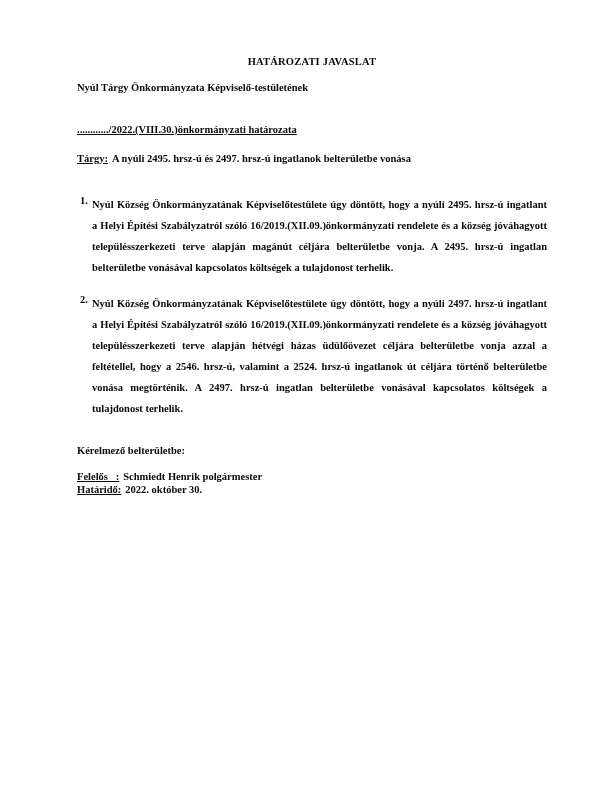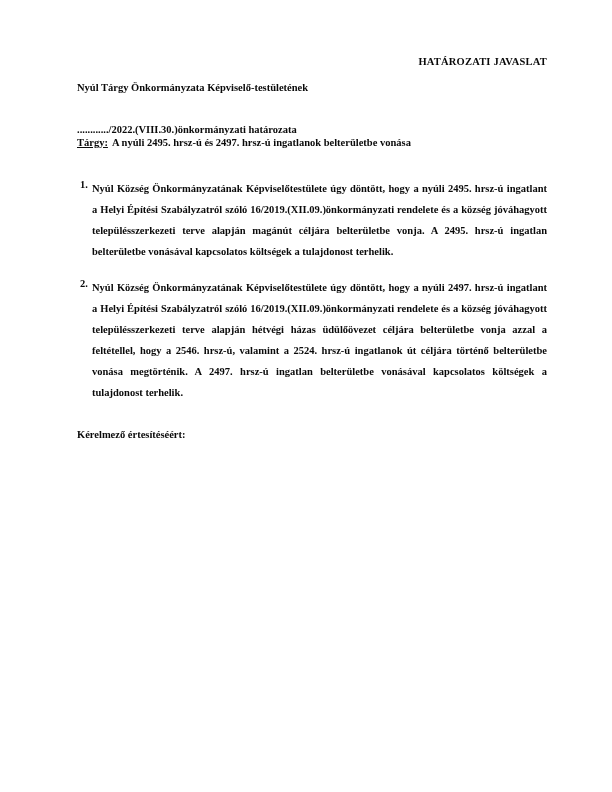--- a/index.html
+++ b/index.html
@@ -19,30 +19,32 @@
     -webkit-font-smoothing: antialiased;
   }
   .page {
     box-sizing: border-box;
     width: 612px;
     height: 792px;
     padding: 55px 65px 0 77px;
     background: #ffffff;
   }
   .doc-title {
-    text-align: right;
+    text-align: center;
     letter-spacing: 0.2px;
   }
   .addressee {
     margin-top: 13px;
   }
   .resolution-number {
     margin-top: 29px;
+    text-decoration: underline;
   }
   .subject {
+    margin-top: 16px;
   }
   .u {
     text-decoration: underline;
   }
   .gap {
     padding-left: 4px;
   }
   #items {
     margin-top: 29px;
   }
@@ -94,17 +96,23 @@
       <div class="para">
         <span class="para-number">1.</span>
         <div class="para-text">Nyúl Község Önkormányzatának Képviselőtestülete úgy döntött, hogy a nyúli 2495. hrsz-ú ingatlant a Helyi Építési Szabályzatról szóló 16/2019.(XII.09.)önkormányzati rendelete és a község jóváhagyott településszerkezeti terve alapján magánút céljára belterületbe vonja. A 2495. hrsz-ú ingatlan belterületbe vonásával kapcsolatos költségek a tulajdonost terhelik.</div>
       </div>
       <div class="para">
         <span class="para-number">2.</span>
         <div class="para-text">Nyúl Község Önkormányzatának Képviselőtestülete úgy döntött, hogy a nyúli 2497. hrsz-ú ingatlant a Helyi Építési Szabályzatról szóló 16/2019.(XII.09.)önkormányzati rendelete és a község jóváhagyott településszerkezeti terve alapján hétvégi házas üdülőövezet céljára belterületbe vonja azzal a feltétellel, hogy a 2546. hrsz-ú, valamint a 2524. hrsz-ú ingatlanok út céljára történő belterületbe vonása megtörténik. A 2497. hrsz-ú ingatlan belterületbe vonásával kapcsolatos költségek a tulajdonost terhelik.</div>
       </div>
     </div>
 
-  <div class="notify">Kérelmező értesítéséért:</div>
+  <div class="notify">Kérelmező belterületbe:</div>
 
+  <div class="resp">
+    <span class="u pre">Felelős   :</span><span class="gap">Schmiedt Henrik polgármester</span>
+  </div>
 
+  <div class="deadline">
+    <span class="u">Határidő:</span><span class="gap">2022. október 30.</span>
+  </div>
 
 </div>
 
 </body></html>

